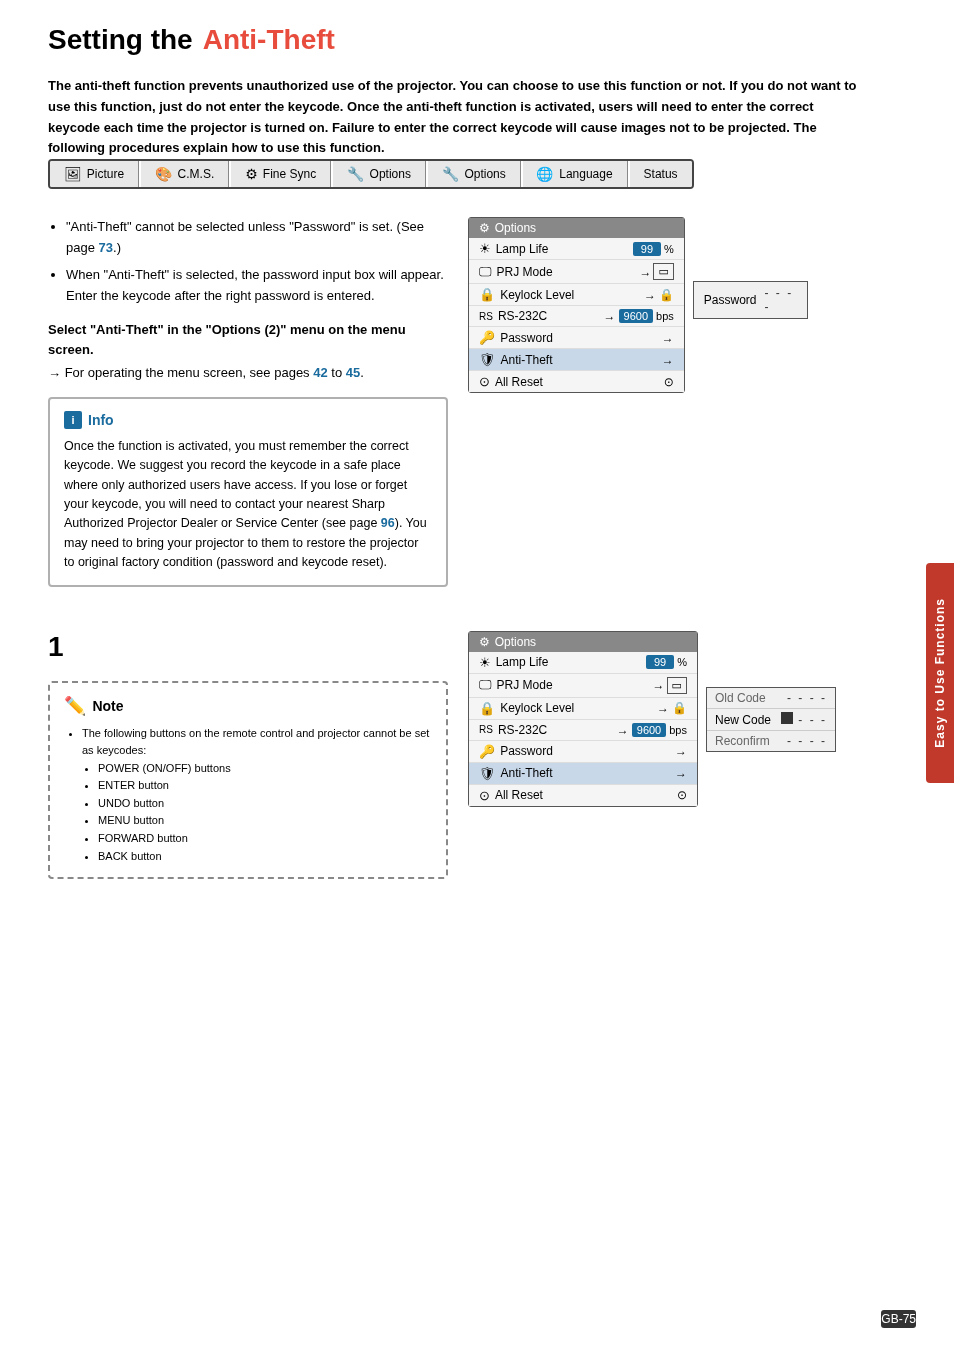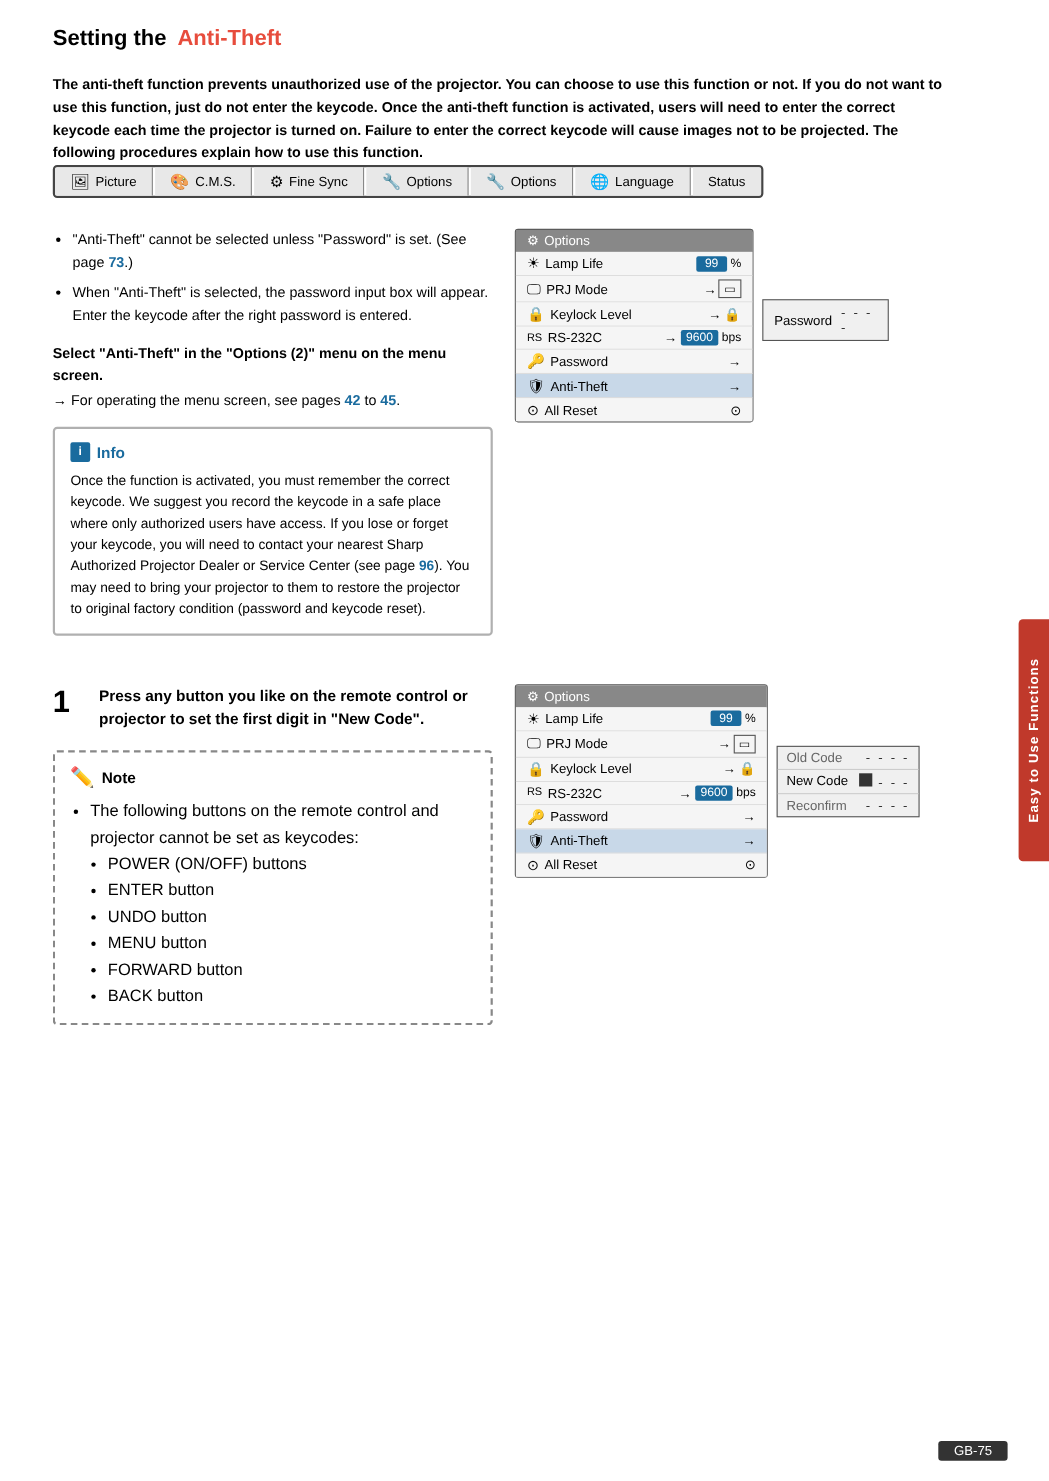--- a/index.html
+++ b/index.html
@@ -40,33 +40,33 @@
     }
 
     
     .page-number {
       position: absolute;
       bottom: 18px;
       right: 38px;
       font-size: 12px;
       background: #333;
       color: #fff;
-      padding: 2px 14px;
+      padding: 2px 0;
       border-radius: 3px;
     }
 
     
     .content-area {
       padding: 24px 44px 40px 48px;
       margin-right: 30px;
     }
 
     
     .page-title {
-      font-size: 20px;
+      font-size: 28px;
       font-weight: bold;
       color: #000;
       margin-bottom: 20px;
       display: flex;
       align-items: baseline;
       gap: 10px;
     }
     .title-main { color: #000; }
     .title-accent { color: #e74c3c; }
 
@@ -228,21 +228,21 @@
       font-weight: bold;
       font-size: 14px;
       margin-bottom: 8px;
     }
     .note-icon {
       font-size: 18px;
     }
     .note-list {
       list-style: disc;
       padding-left: 18px;
-      font-size: 15px;
+      font-size: 11px;
       line-height: 1.6;
     }
     .note-list .sub-list {
       list-style: disc;
       padding-left: 16px;
     }
 
     
     .options-panel {
       border: 1.5px solid #555;
@@ -303,21 +303,21 @@
     
     .code-popup {
       border: 1.5px solid #555;
       background: #f0f0f0;
       font-size: 12px;
       margin-left: 8px;
       min-width: 130px;
     }
     .code-popup-row {
       display: flex;
-      align-items: flex-start;
+      align-items: flex-end;
       justify-content: space-between;
       padding: 3px 8px;
       border-bottom: 1px solid #ccc;
       gap: 6px;
     }
     .code-popup-row:last-child { border-bottom: none; }
     .code-label { font-size: 12px; min-width: 60px; color: #666; }
     .code-label.active { color: #000; }
     .code-dashes { letter-spacing: 2px; font-size: 12px; color: #333; }
     .code-square {
@@ -500,21 +500,20 @@
         </div>
       </div>
     </div>
   </div>
 
   <div class="bottom-step">
     <div class="bottom-left">
 
       <div class="step-container">
         <div class="step-number">1</div>
-        <div class="step-text">Press any button you like on the remote control or projector to set the first digit in "New Code".</div>
       </div>
 
       <div class="note-box">
         <div class="note-box-title">
           <span class="note-icon">✏️</span>
           <span>Note</span>
         </div>
         <ul class="note-list">
           <li>The following buttons on the remote control and projector cannot be set as keycodes:</li>
           <ul class="sub-list">

